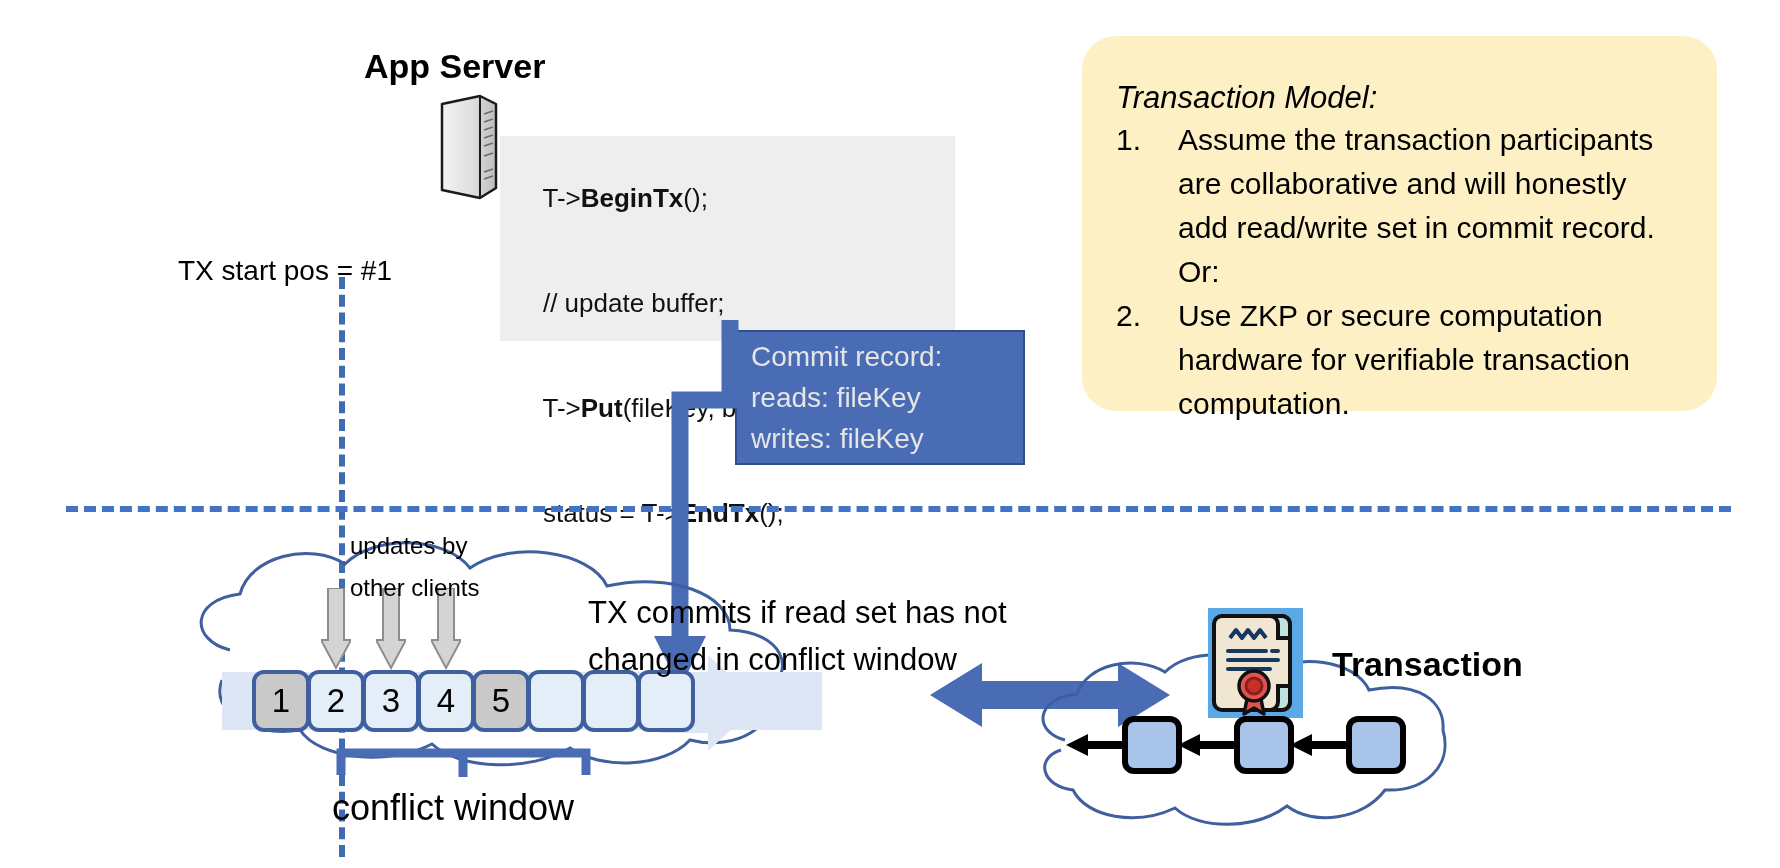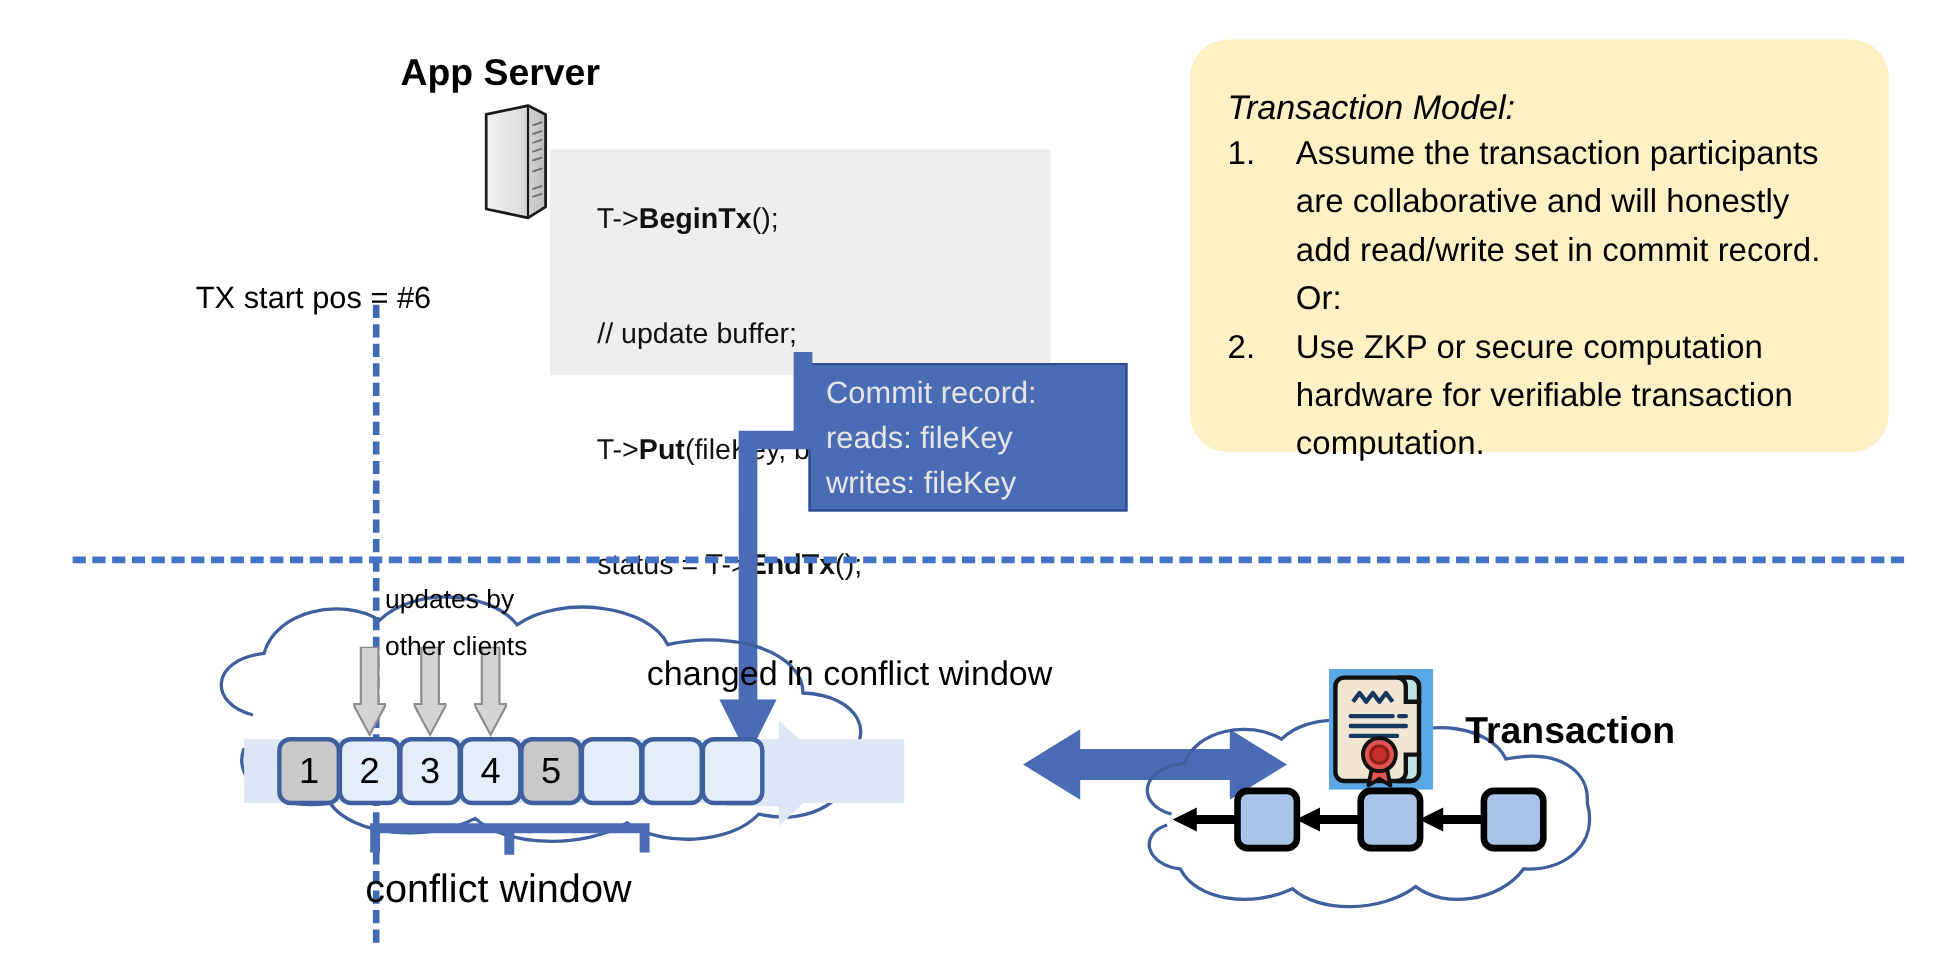--- a/index.html
+++ b/index.html
@@ -104,21 +104,21 @@
     <span>// update buffer;</span><span class="b"></span><span></span>
   </div>
   <div class="line">
     <span>T-&gt;</span><span class="b">Put</span><span>(fileKey, buffer)</span>
   </div>
   <div class="line">
     <span>status = T-&gt;</span><span class="b">EndTx</span><span>();</span>
   </div>
 </div>
 
-<div class="abs" id="tx-start-label">TX start pos = #6</div>
+<div class="abs" id="tx-start-label">TX start pos = #1</div>
 <div class="abs" id="tx-start-line"></div>
 
 <div class="abs" id="divider"></div>
 
 <div class="abs" id="commit-record">
   <div class="crline">Commit record:</div>
   <div class="crline">reads: fileKey</div>
   <div class="crline">writes: fileKey</div>
 </div>
 
@@ -183,20 +183,21 @@
     <div class="abs grey-arrow" style="left: 431px; top: 588px;"><svg width="30" height="82" viewBox="0 0 30 82">
         <path d="M7 0 L23 0 L23 52 L30 52 L15 80 L0 52 L7 52 Z" fill="#d4d4d4" stroke="#8d8d8d" stroke-width="2"></path>
       </svg></div>
   </div>
 
 <div class="abs" id="updates-label">
     <div>updates by</div>
     <div>other clients</div>
   </div>
 <div class="abs" id="commits-note">
+    <div>TX commits if read set has not</div>
     <div>changed in conflict window</div>
   </div>
 
 <div class="abs" id="conflict-bracket">
   <svg width="255" height="34" viewBox="0 0 255 34">
     <path d="M5 30 L5 8 L250 8 L250 30" fill="none" stroke="#4a6cb5" stroke-width="9"></path>
     <path d="M127 8 L127 32" fill="none" stroke="#4a6cb5" stroke-width="9"></path>
   </svg>
 </div>
 <div class="abs" id="conflict-window-label">conflict window</div>

